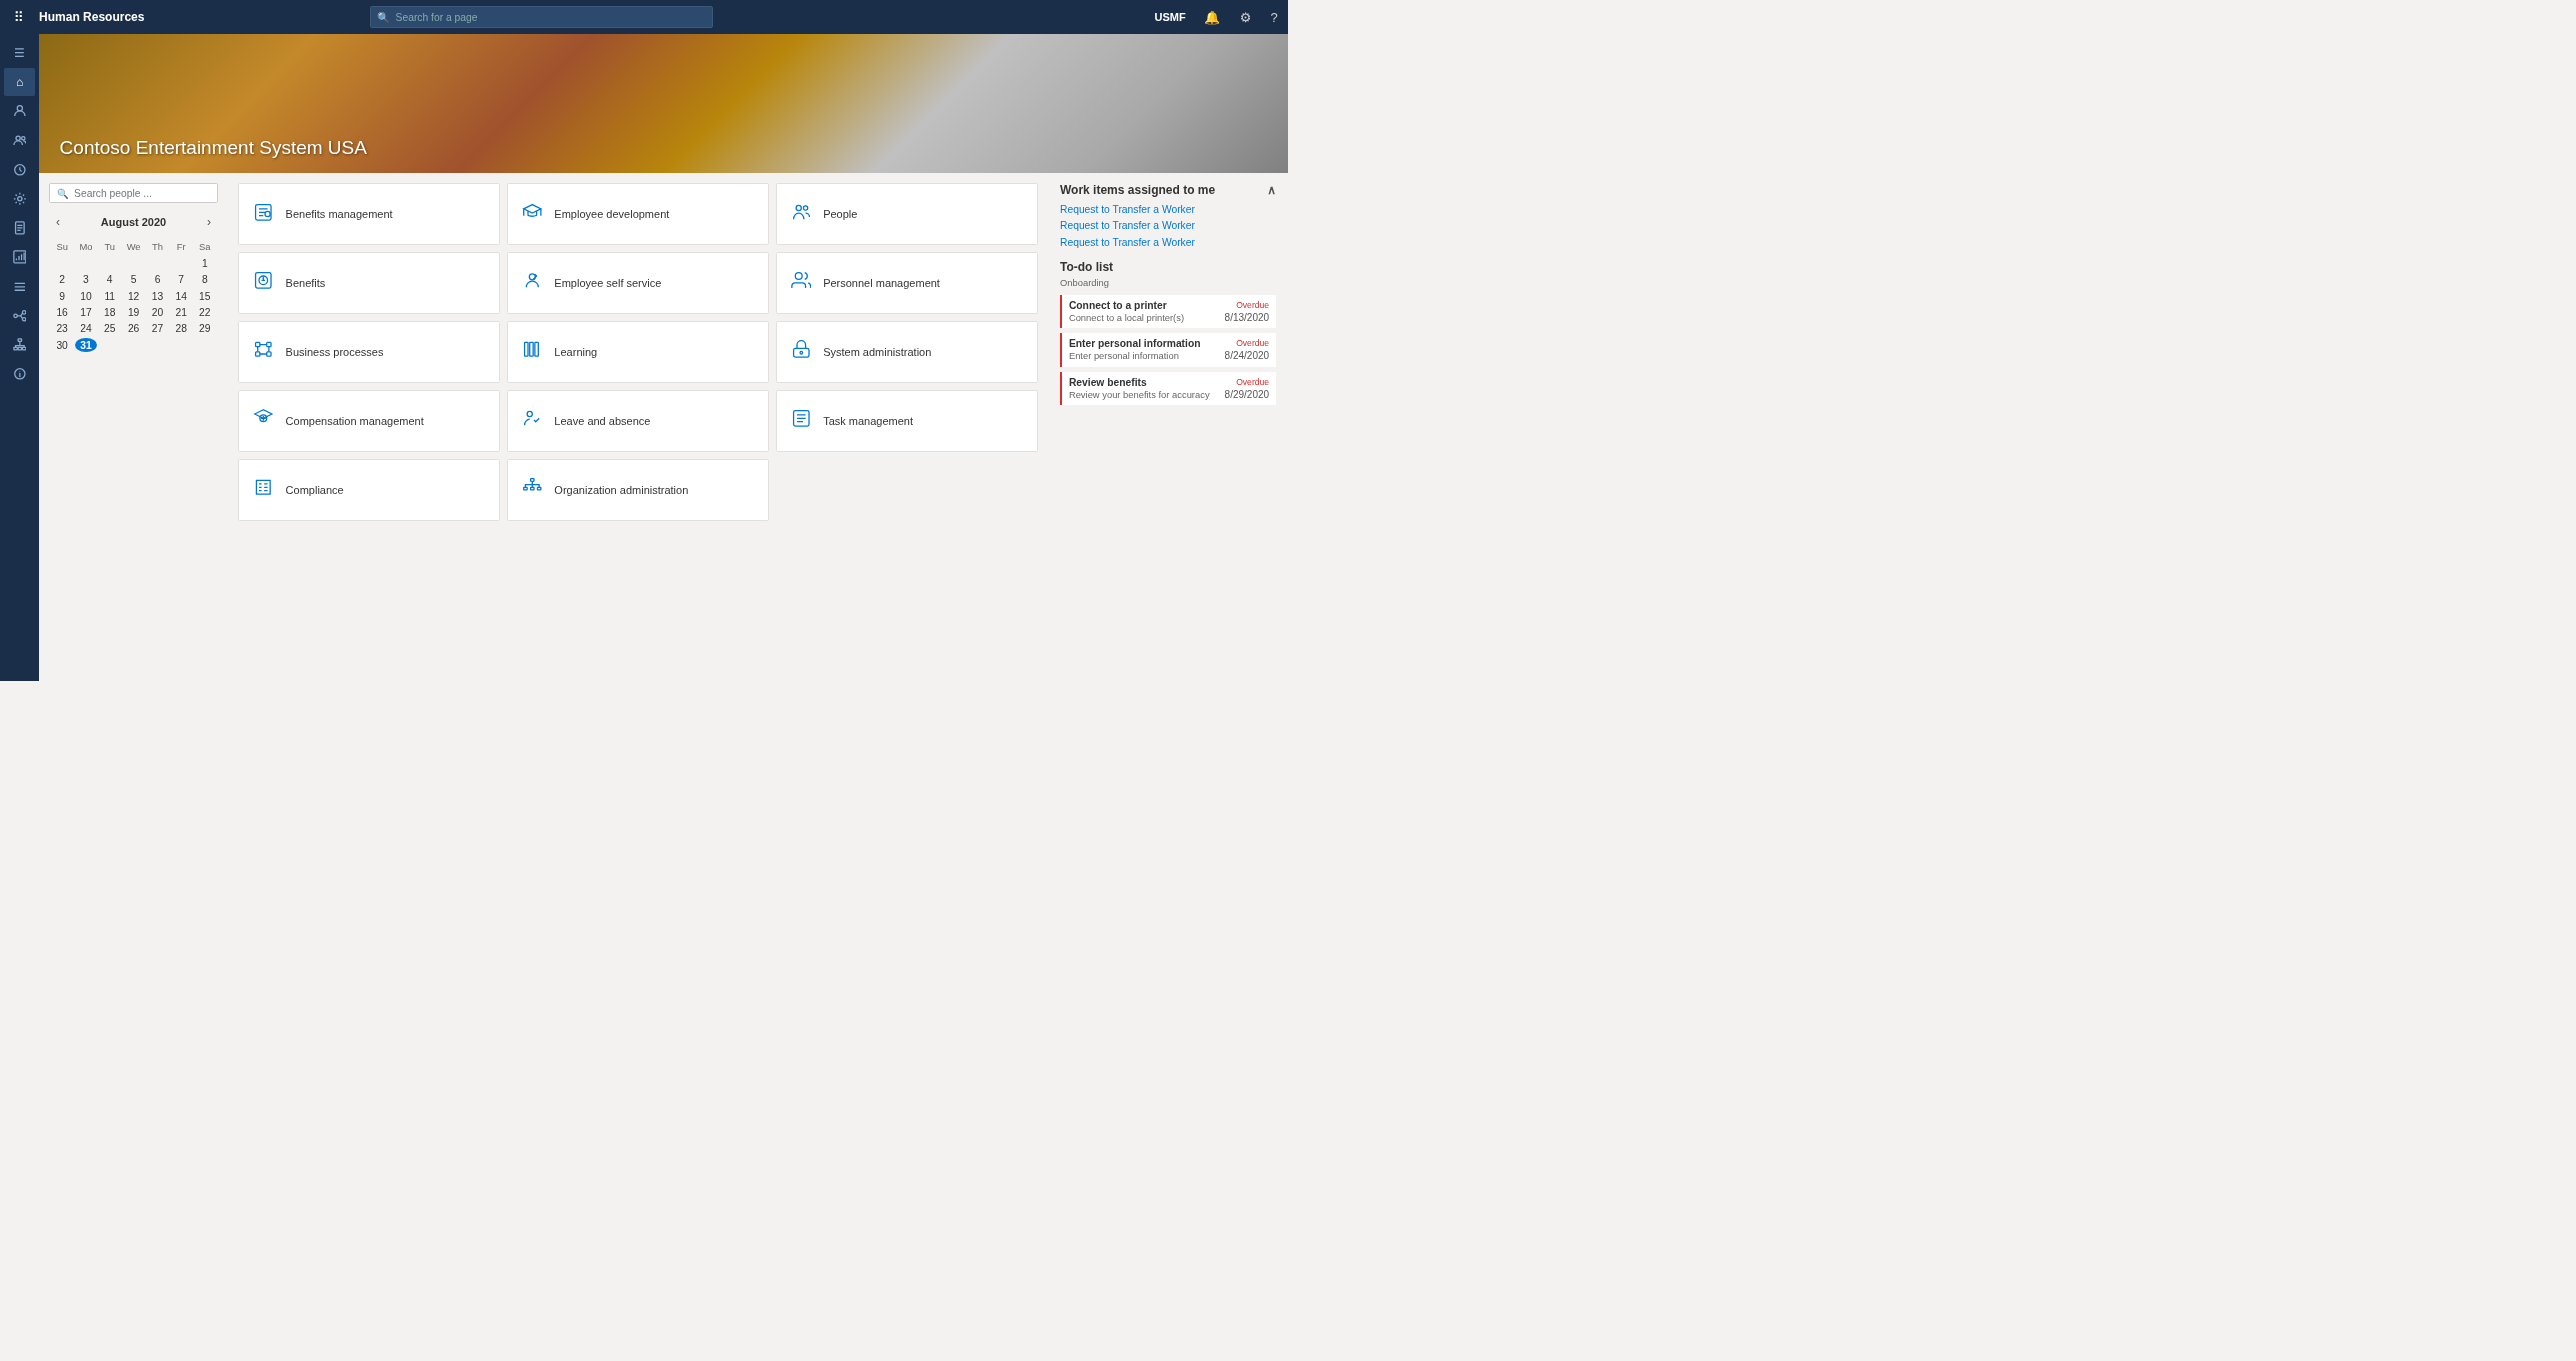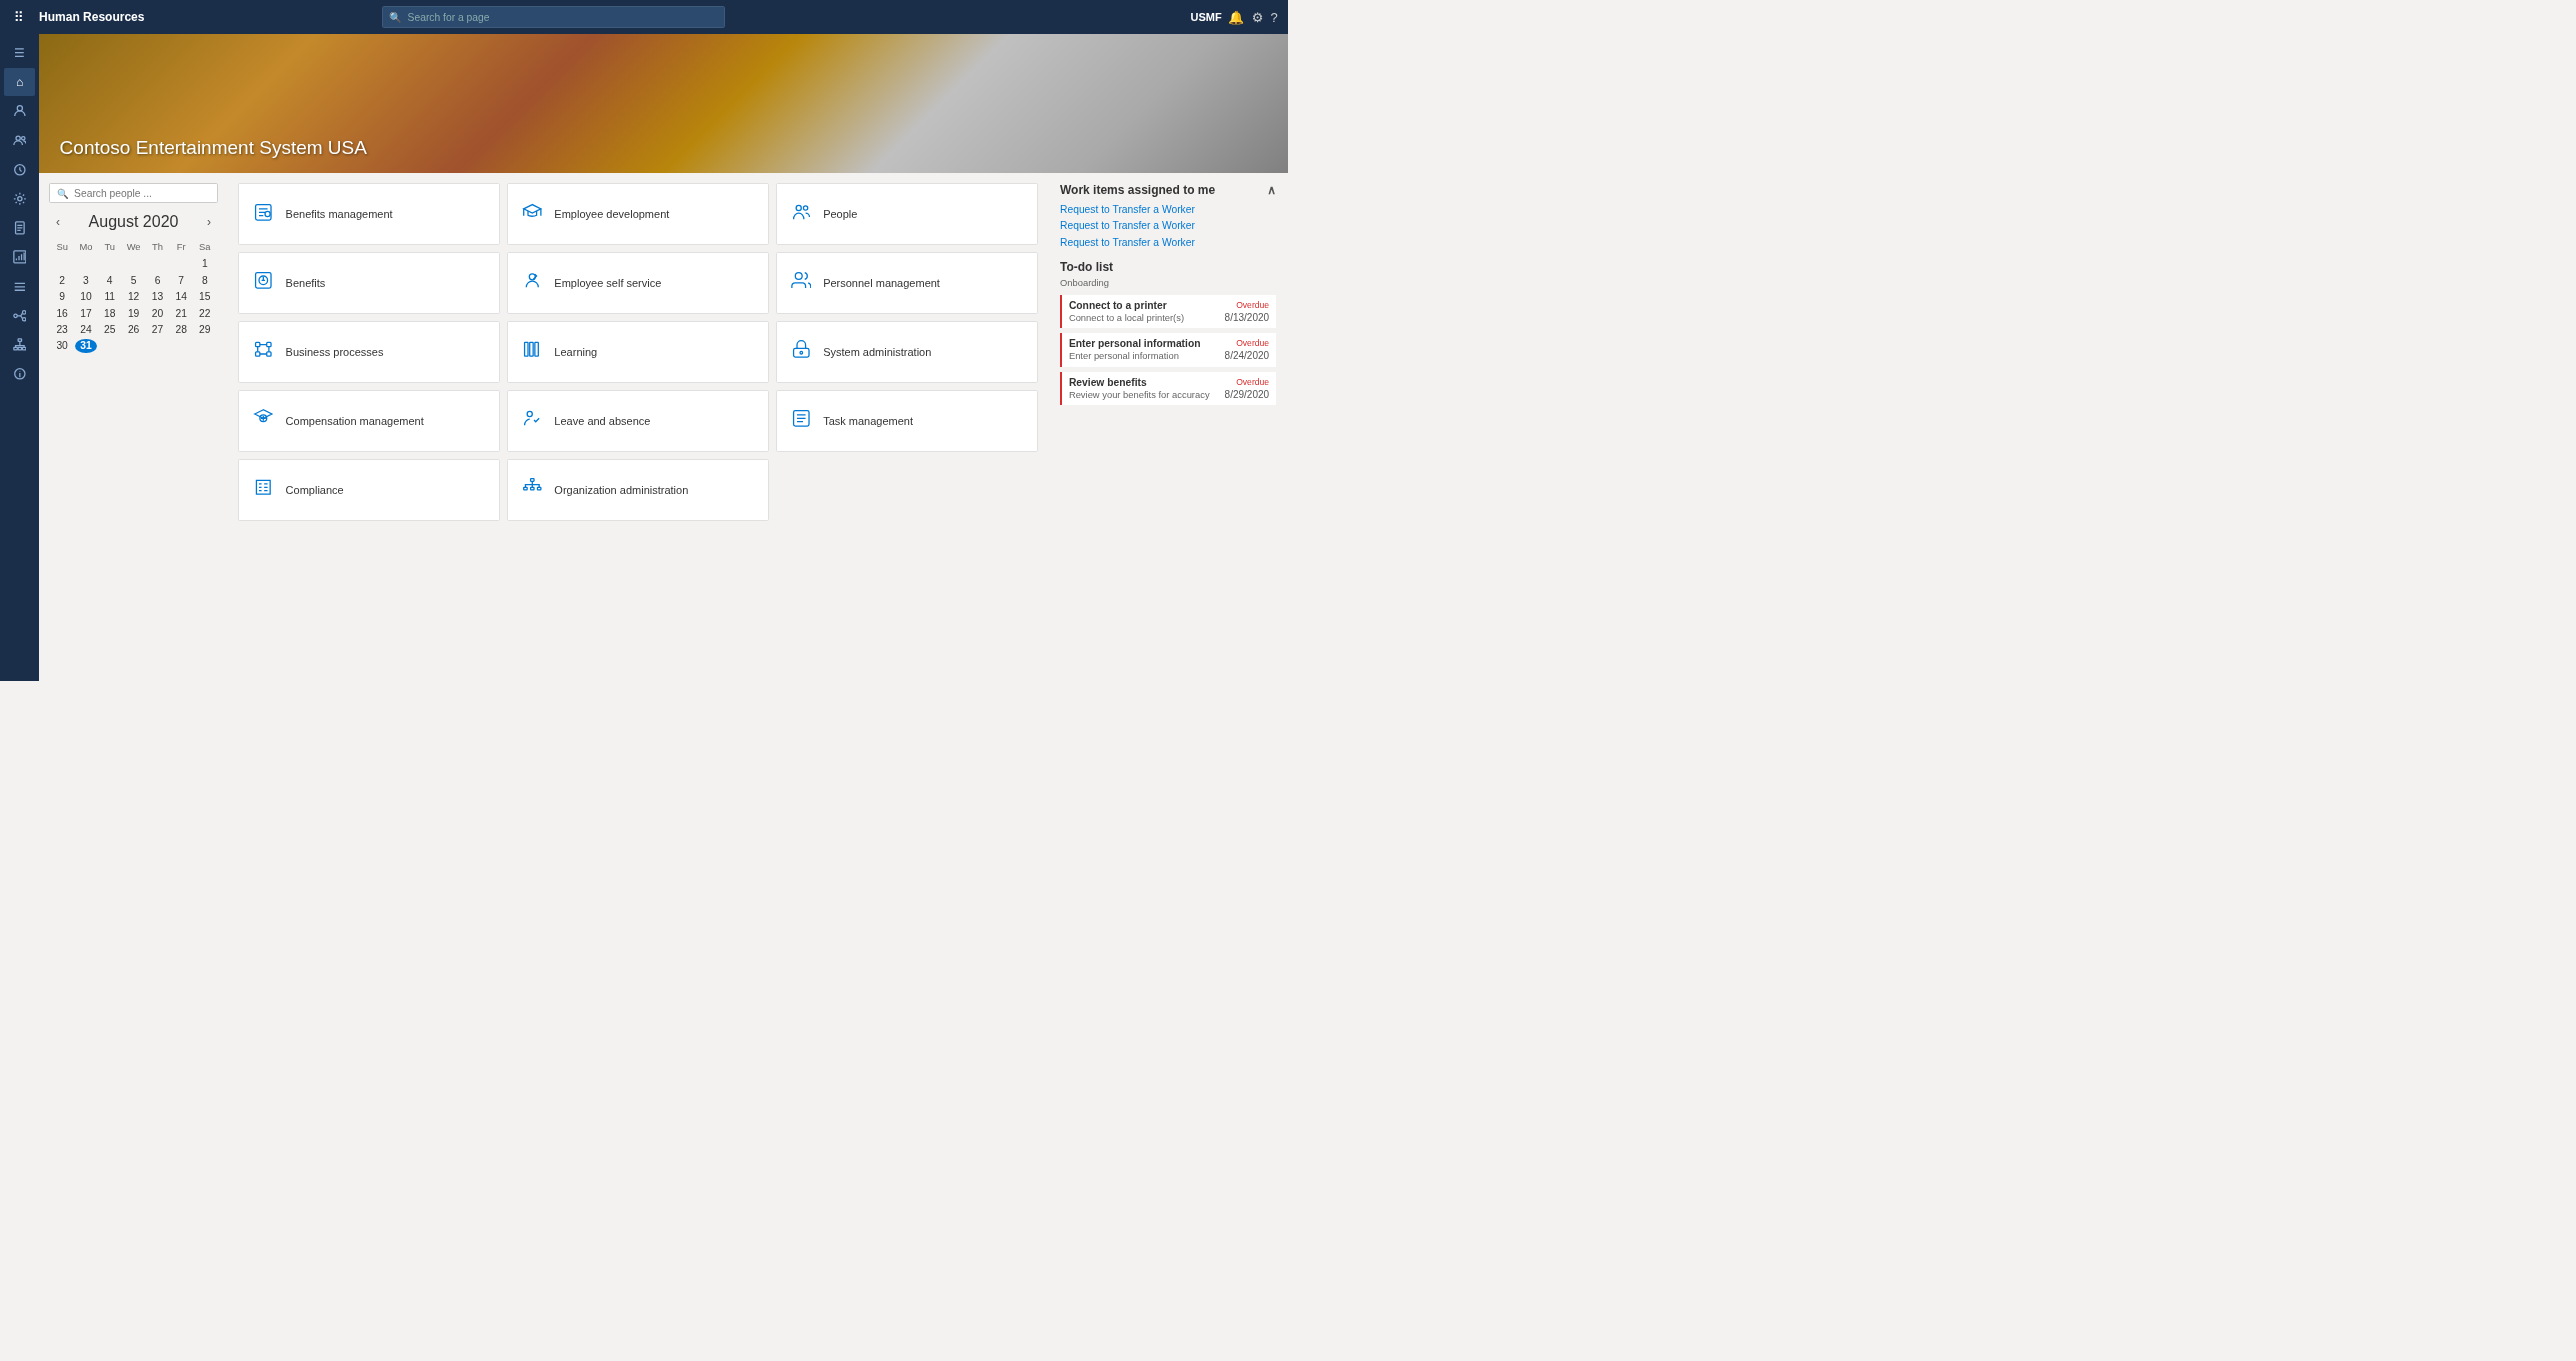--- a/index.html
+++ b/index.html
@@ -33,21 +33,21 @@
     }
     .top-nav-search input {
       background: transparent;
       border: none;
       color: #ccc;
       font-size: 10.3px;
       outline: none;
       flex: 1;
     }
     .top-nav-search input::placeholder { color: #8aa; }
-    .top-nav-right { display: flex; align-items: center; gap: 7px; margin-left: auto; color: #fff; font-size: 10.3px; }
+    .top-nav-right { display: flex; align-items: center; gap: 19px; margin-left: auto; color: #fff; font-size: 10.3px; }
     .top-nav-right span { cursor: pointer; }
     .nav-icon-btn { color: #ccc; font-size: 13px; cursor: pointer; }
 
     
     .layout { display: flex; height: calc(681px - 34px); }
     .sidebar {
       width: 39px;
       background: #1a2e4a;
       display: flex;
       flex-direction: column;
@@ -97,21 +97,21 @@
       border-radius: 1.7px;
       padding: 3.4px 6.9px;
       background: #fff;
       margin-bottom: 10.3px;
       gap: 5.2px;
     }
     .search-people input { border: none; outline: none; font-size: 10.3px; color: #666; flex: 1; }
 
     .calendar { background: transparent; }
     .calendar-header { display: flex; align-items: center; justify-content: space-between; margin-bottom: 5.2px; padding: 0 3.4px; }
-    .calendar-title { font-size: 16px; font-weight: 400; color: #333; }
+    .calendar-title { font-size: 11px; font-weight: 700; color: #333; }
     .cal-nav { cursor: pointer; color: #555; font-size: 12px; background: none; border: none; padding: 1.7px 3.4px; }
     .cal-grid { width: 100%; }
     .cal-grid th { text-align: center; font-size: 9.4px; color: #666; font-weight: 400; padding: 2.6px 0; width: 24px; }
     .cal-grid td { text-align: center; font-size: 10.3px; color: #333; padding: 1.7px 0; cursor: pointer; }
     .cal-grid td.today { background: #0078d4; color: #fff; border-radius: 50%; font-weight: 600; }
 
     
     .tiles-section { flex: 1; padding: 0 10.3px; }
     .tiles-grid { display: grid; grid-template-columns: repeat(3, 1fr); gap: 6.9px; }
     .tile {

